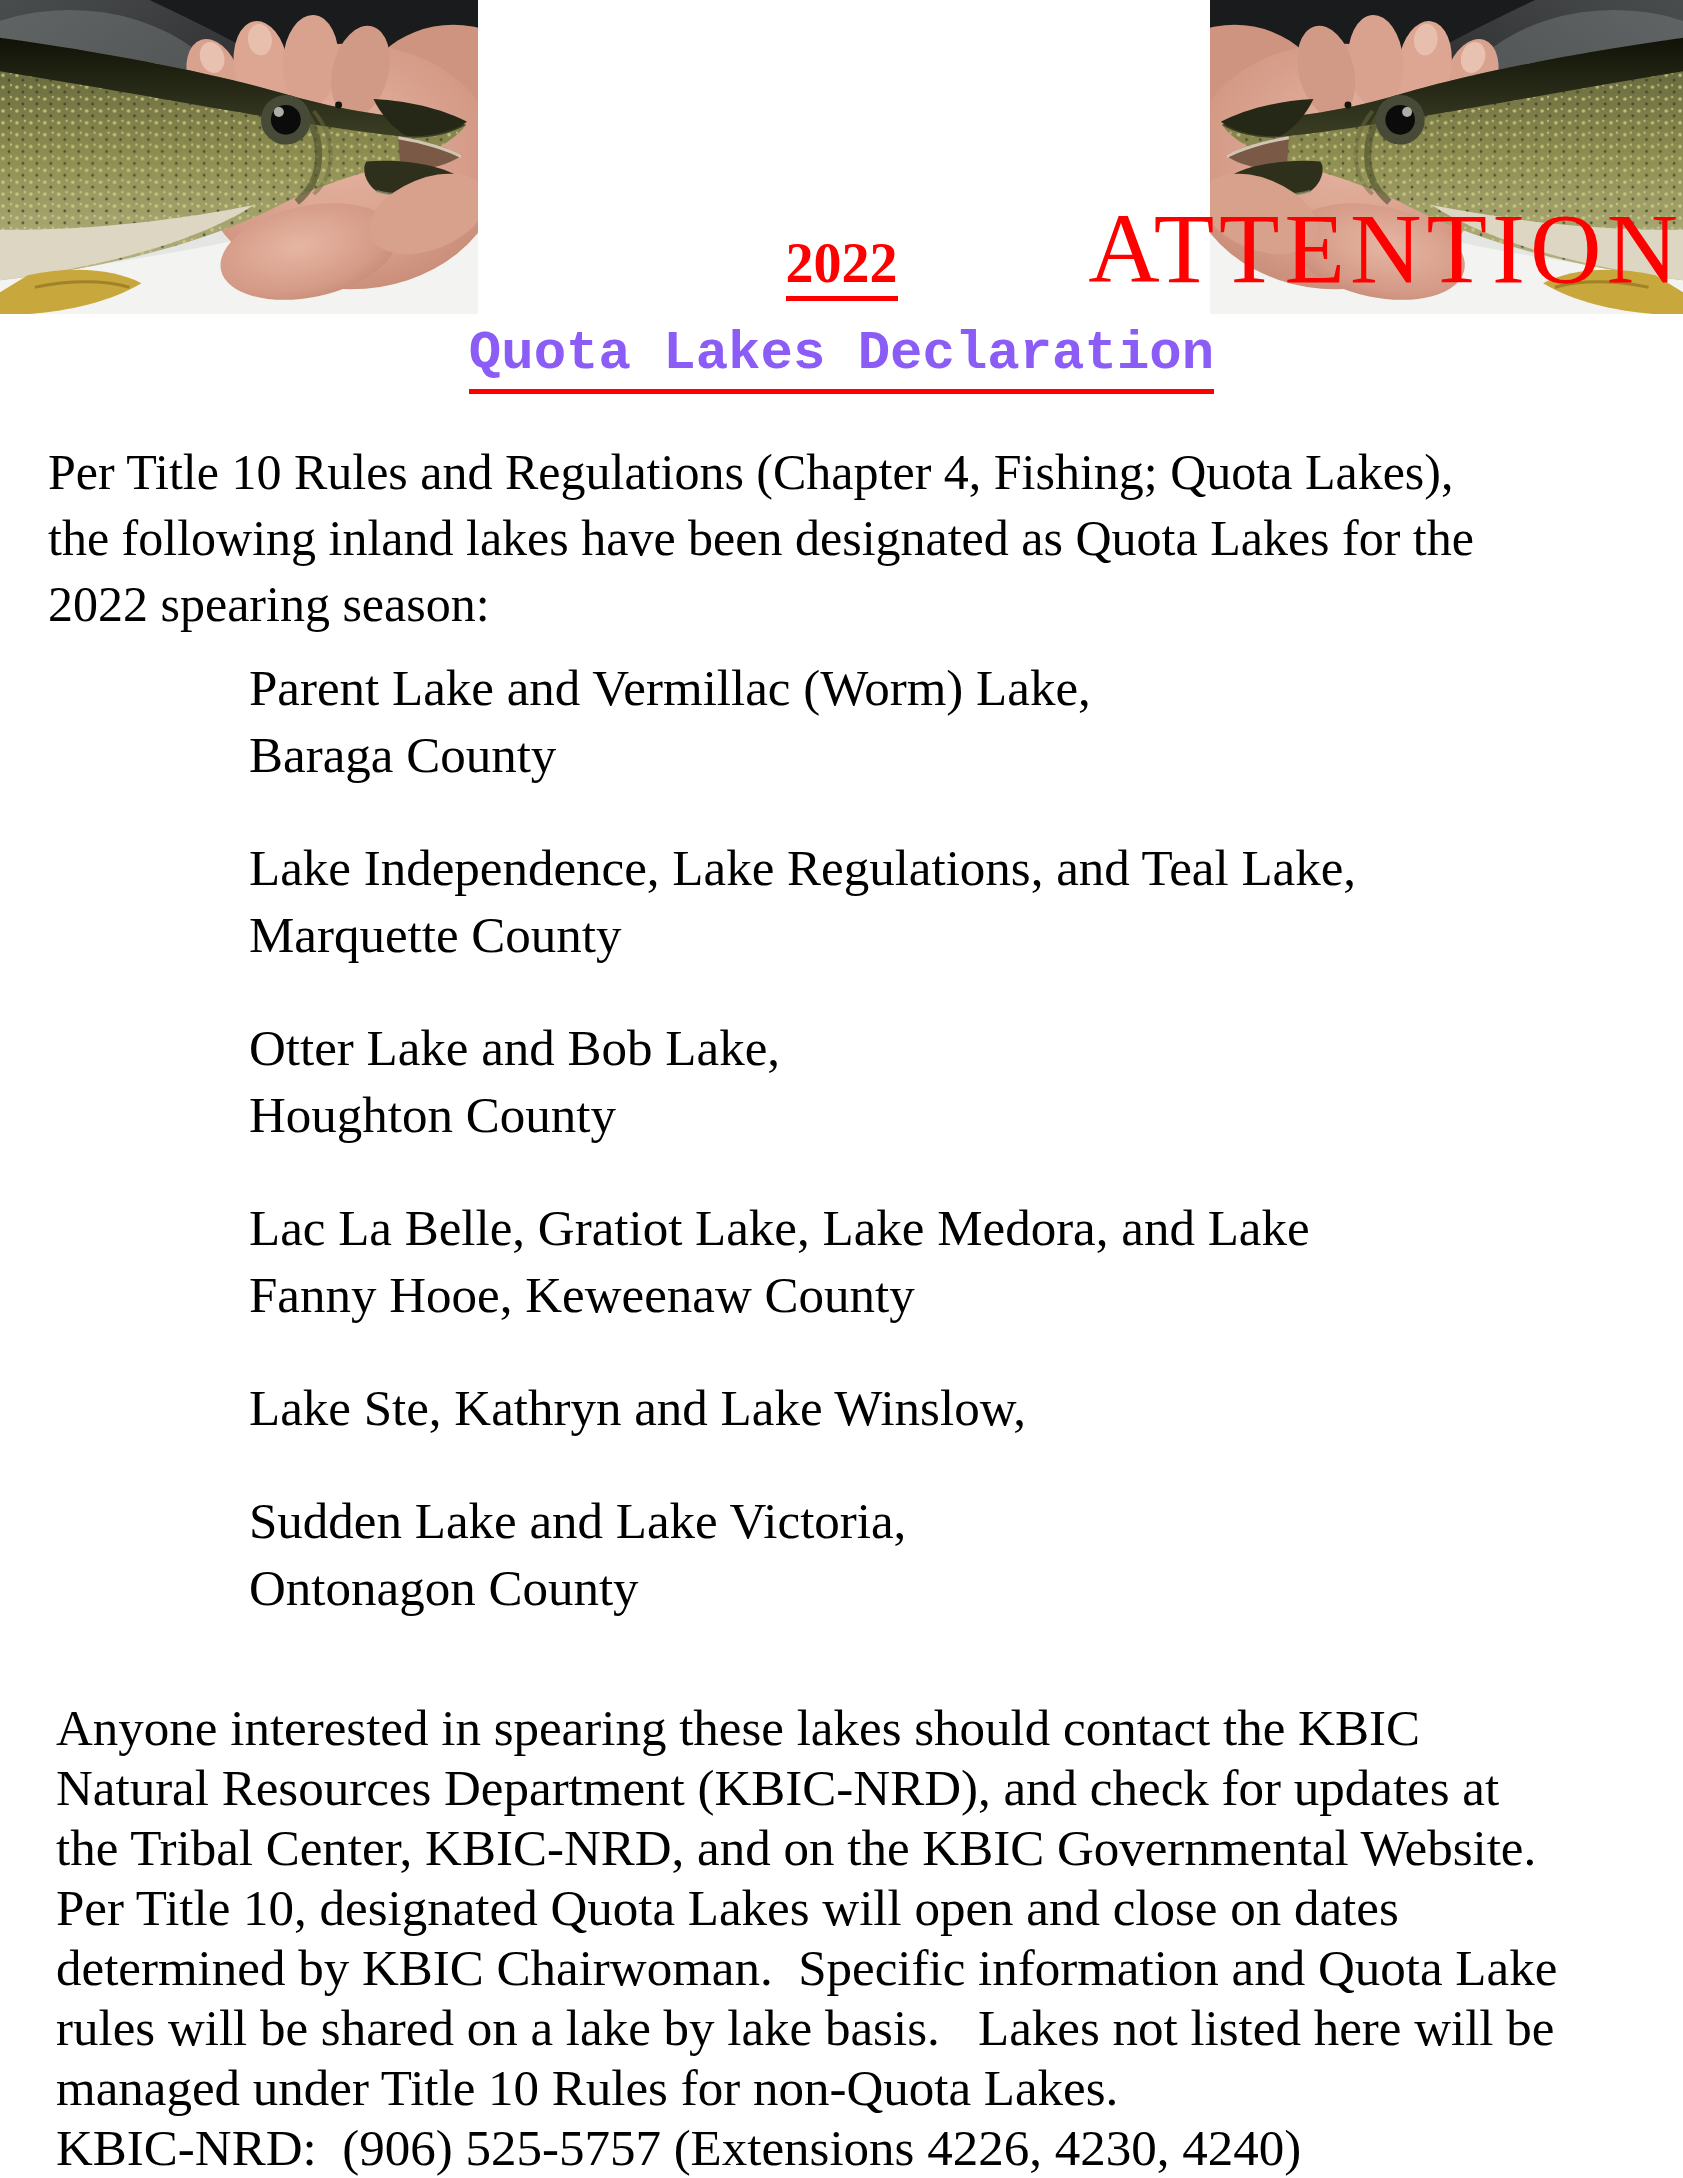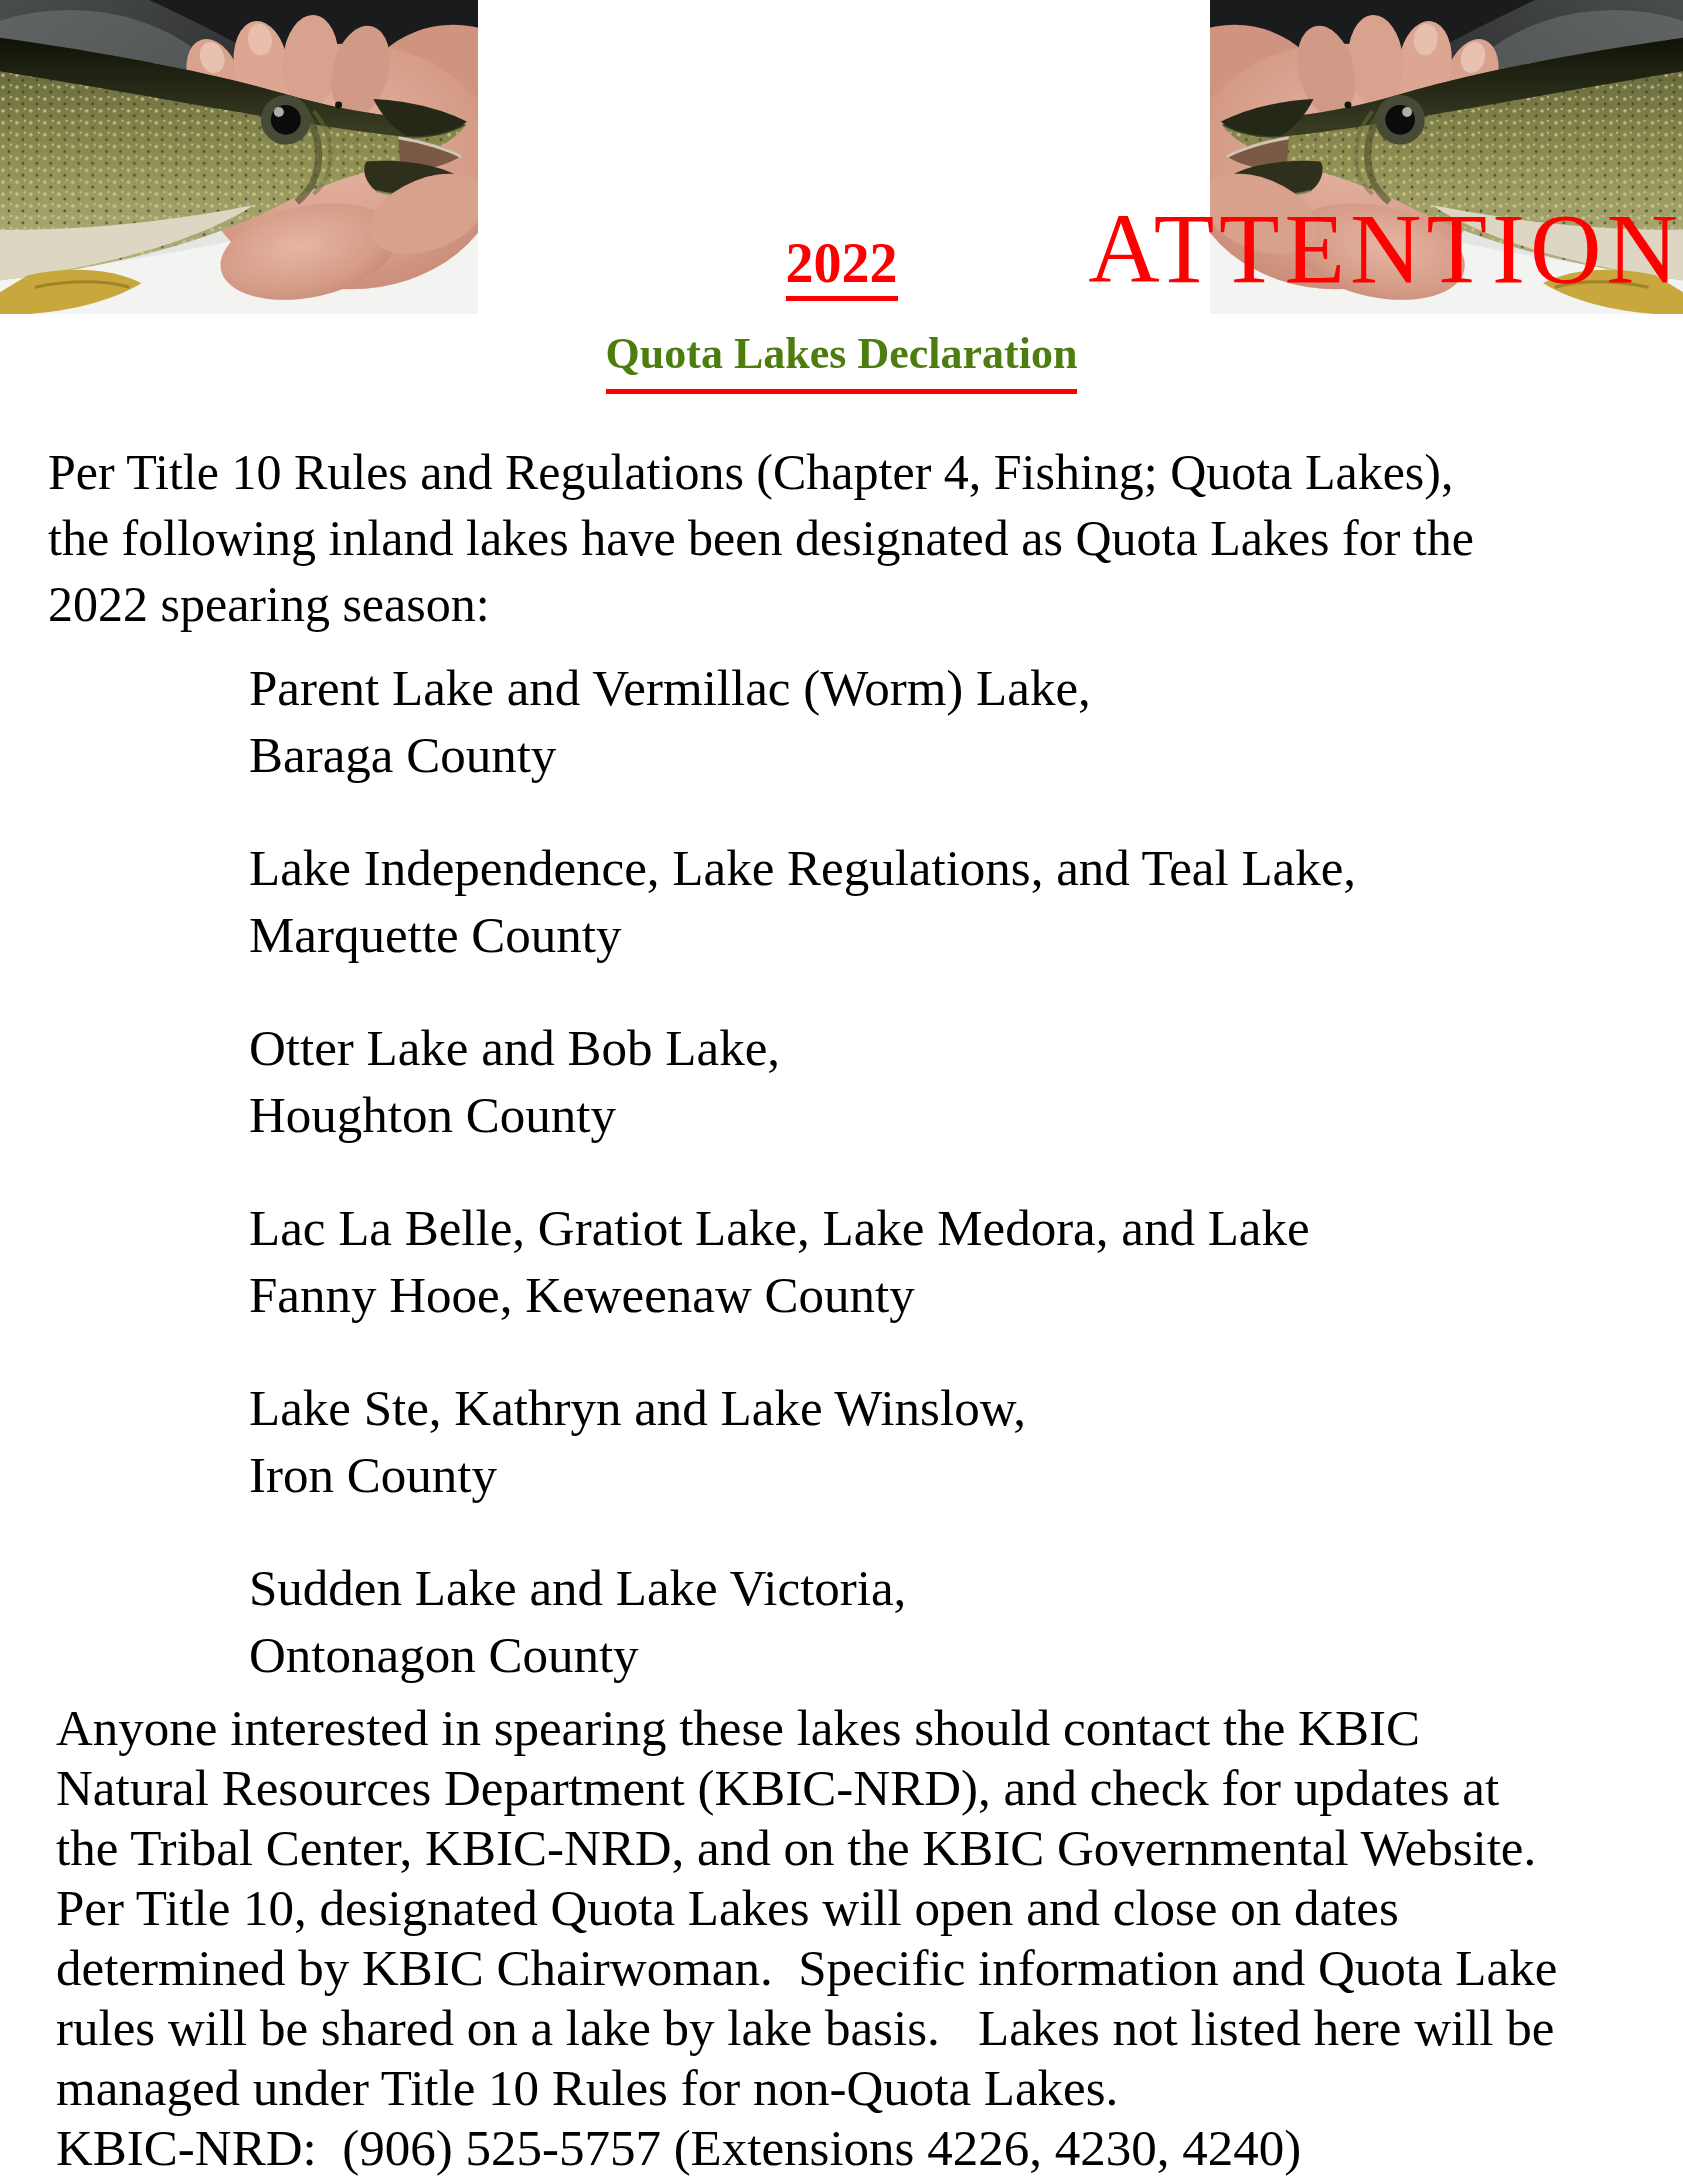--- a/index.html
+++ b/index.html
@@ -30,22 +30,23 @@
   }
   .heading-year {
     position: absolute; top: 232px; left: 0; width: 100%;
     text-align: center;
     font-size: 56px; line-height: 63px; font-weight: bold;
     color: #fe0000;
   }
   .heading-sub {
     position: absolute; top: 319px; left: 0; width: 100%;
     text-align: center;
-    font-size: 44px; line-height: 69px; font-weight: bold;
-    color: #4d7c0f;
+    font-size: 54px; line-height: 69px; font-weight: bold;
+    color: #8b5cf6;
+    font-family: Liberation Mono, monospace;
   }
   .red-underline {
     display: inline-block;
     border-bottom: 5px solid #fe0000;
     padding-bottom: 1px;
     text-align: center;
   }
 
   
   .line { white-space: pre; }
@@ -214,21 +215,20 @@
     <div class="lake-item">
       <div class="line">Otter Lake and Bob Lake,</div>
       <div class="line">Houghton County</div>
     </div>
     <div class="lake-item">
       <div class="line">Lac La Belle, Gratiot Lake, Lake Medora, and Lake</div>
       <div class="line">Fanny Hooe, Keweenaw County</div>
     </div>
     <div class="lake-item">
       <div class="line">Lake Ste, Kathryn and Lake Winslow,</div>
-      <div class="line">Iron County</div>
     </div>
     <div class="lake-item">
       <div class="line">Sudden Lake and Lake Victoria,</div>
       <div class="line">Ontonagon County</div>
     </div>
   </div>
 
   <div class="closing">
     <div class="line">Anyone interested in spearing these lakes should contact the KBIC</div>
     <div class="line">Natural Resources Department (KBIC-NRD), and check for updates at</div>

